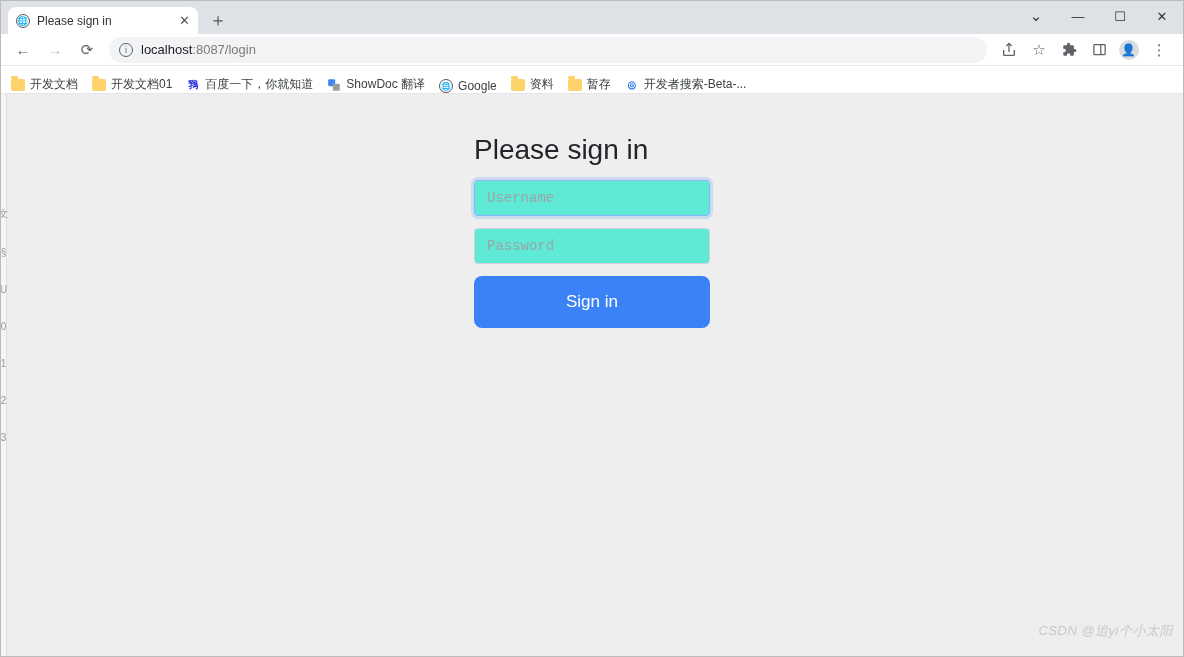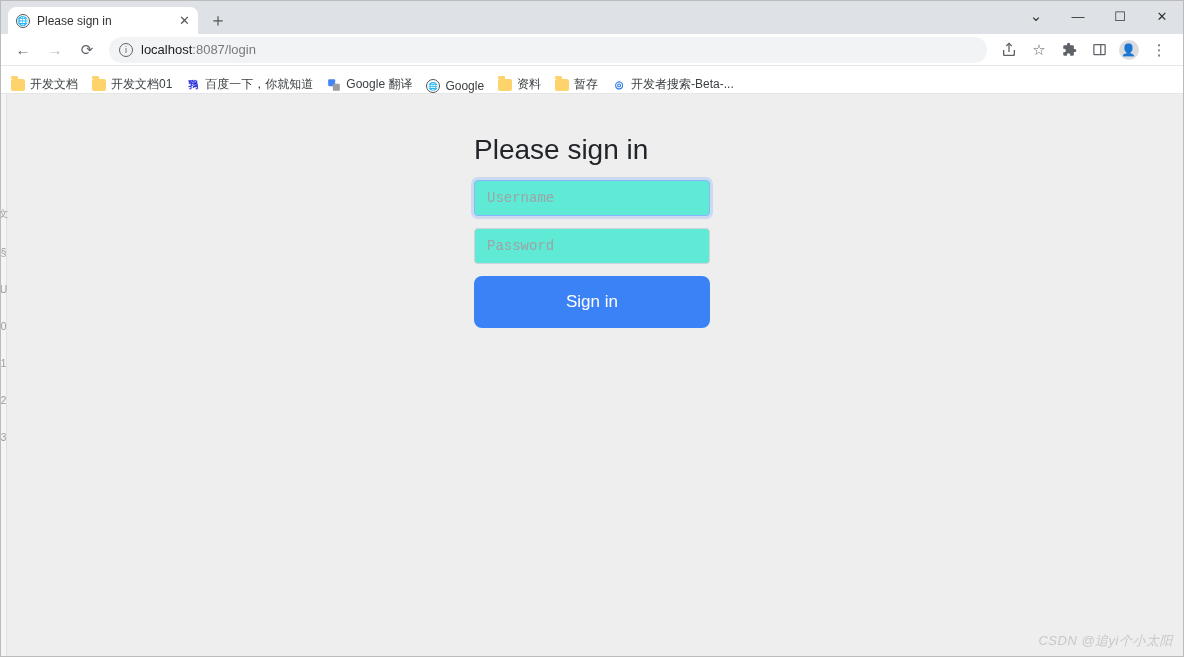--- a/index.html
+++ b/index.html
@@ -171,21 +171,21 @@
       height:52px;
       background:#3b82f6;
       color:#fff;
       border:none;
       border-radius:8px;
       font-size:17px;
       cursor:pointer;
     }
     .watermark {
       position:absolute;
-      right:10px; bottom:6px;
+      right:10px; bottom:16px;
       color:#c8c8c8;
       font-size:13px;
       font-style:italic;
       letter-spacing:0.5px;
     }
     
     .left-edge {
       position:absolute; left:0; top:0; width:6px; height:100%;
       background:#f5f5f5; border-right:1px solid #e0e0e0;
       font-size:10px; color:#999;
@@ -263,21 +263,21 @@
       <span class="site-icon baidu">䳕</span>
       <span>百度一下，你就知道</span>
     </div>
     <div class="bm">
       <span class="site-icon gtranslate">
         <svg width="14" height="14" viewBox="0 0 24 24">
             <rect x="2" y="2" width="12" height="12" fill="#4285f4" rx="2"></rect>
             <rect x="10" y="10" width="12" height="12" fill="#9e9e9e" rx="2"></rect>
           </svg>
       </span>
-      <span>Google 翻译</span>
+      <span>ShowDoc 翻译</span>
     </div>
     <div class="bm">
       <span class="site-icon globe">🌐</span>
       <span>Google</span>
     </div>
     <div class="bm">
       <span class="folder-icon"></span>
       <span>资料</span>
     </div>
     <div class="bm">

